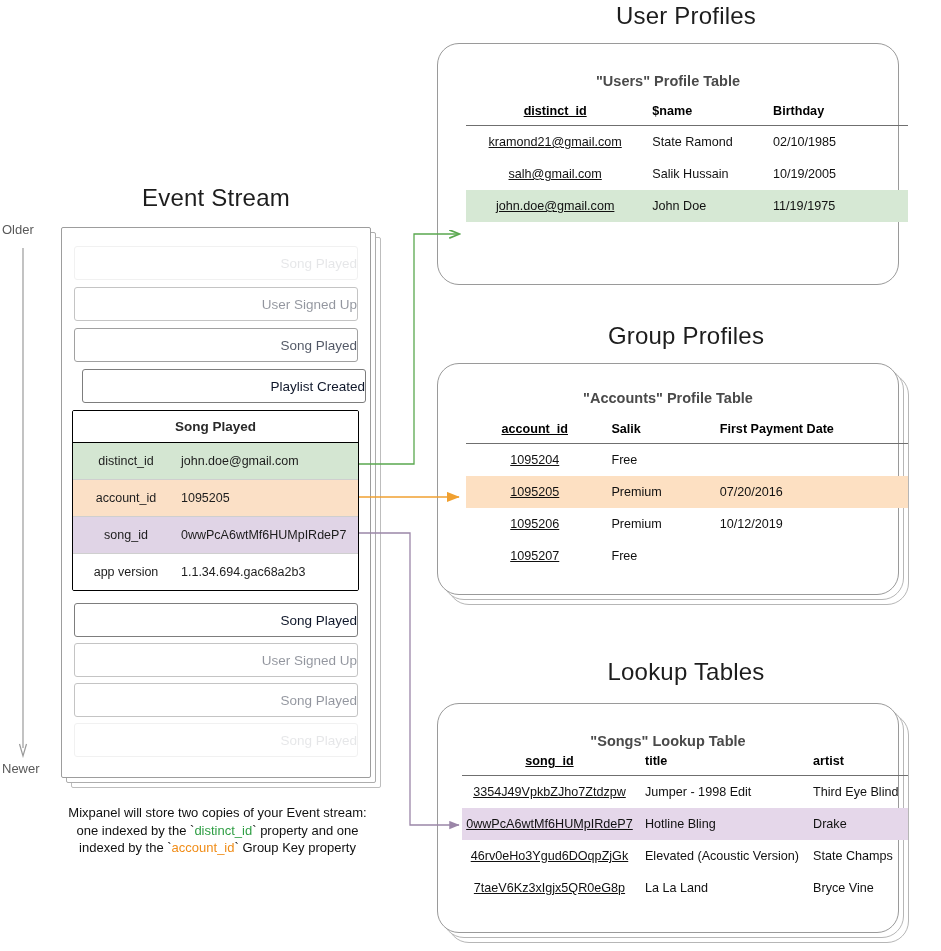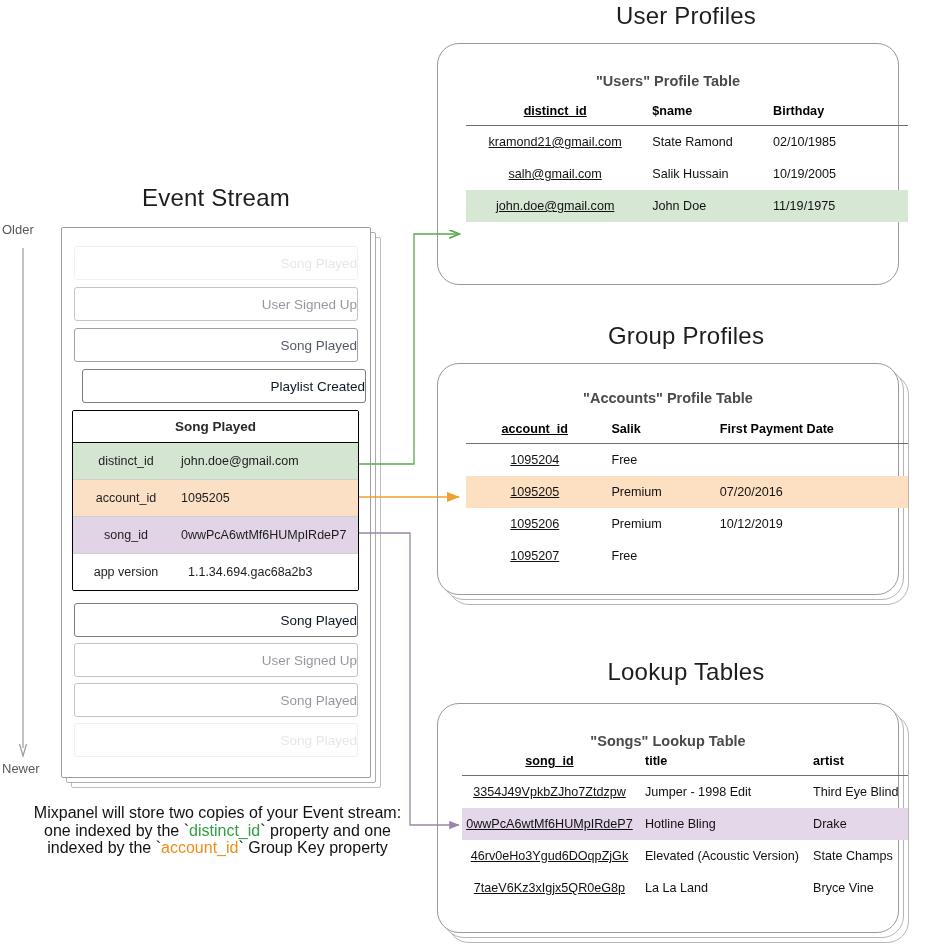--- a/index.html
+++ b/index.html
@@ -87,21 +87,21 @@
     background: #fff;
   }
   .prop-row {
     height: 36px;
     display: flex;
     align-items: center;
     border-bottom: 1px solid #cfcfcf;
     font-size: 12.5px;
     color: #1d1d1d;
   }
-  .prop-row:last-child { border-bottom: none; gap: 7px; }
+  .prop-row:last-child { border-bottom: none; }
   .prop-key {
     width: 104px;
     text-align: center;
     padding-left: 2px;
     box-sizing: border-box;
   }
   .prop-val {
     flex: 1;
     padding-left: 4px;
   }
@@ -122,21 +122,21 @@
     position: absolute;
     left: 18px; top: 248px;
     width: 10px; height: 510px;
   }
 
   #stream-caption {
     position: absolute;
     left: 30px; top: 804px;
     width: 375px;
     text-align: center;
-    font-size: 16px;
+    font-size: 13px;
     line-height: 17.5px;
     color: #111;
   }
   .tok-green  { color: #2f9e44; }
   .tok-orange { color: #f08c17; }
 
   
   .panel {
     position: absolute;
     background: #ffffff;

